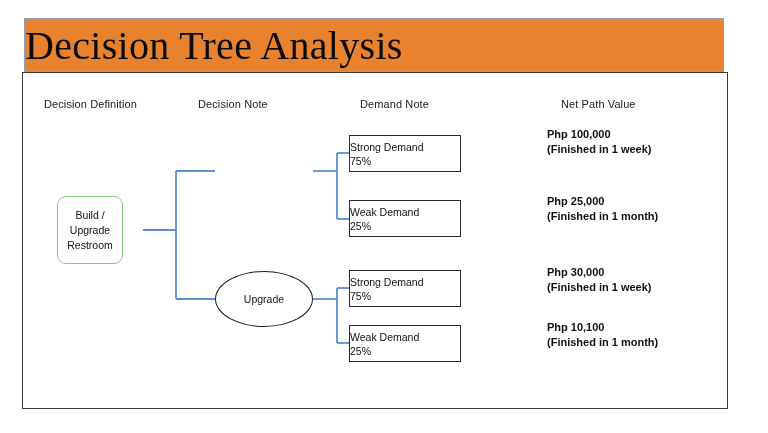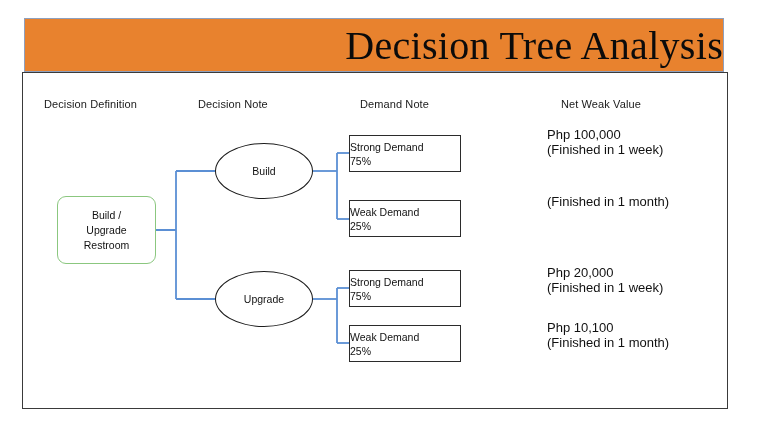--- a/index.html
+++ b/index.html
@@ -33,21 +33,21 @@
     background: #E8822E;
     border: 1px solid #8fa0bd;
     box-sizing: border-box;
   }
   #title-text {
     position: absolute;
     left: 0; top: 0;
     width: 100%;
     height: 54px;
     line-height: 54px;
-    text-align: right;
+    text-align: left;
     font-family: "Liberation Serif", serif;
     font-size: 40px;
     color: #0b0b0b;
     letter-spacing: 0.3px;
     white-space: nowrap;
     border-radius: 16px;
   }
 
   
   #content-panel {
@@ -81,21 +81,21 @@
     width: 768px;
     height: 433px;
     pointer-events: none;
   }
 
   
   #root-node {
     position: absolute;
     left: 57px;
     top: 196px;
-    width: 99px;
+    width: 66px;
     height: 68px;
     border: 1.6px solid #8BC77F;
     border-radius: 9px;
     background: #ffffff;
     box-sizing: border-box;
     display: flex;
     align-items: center;
     justify-content: center;
   }
   #root-node .node-label {
@@ -155,45 +155,46 @@
   #chance-box-3 { top: 325px; }
 
   
   .value-block {
     position: absolute;
     left: 547px;
     width: 170px;
   }
   .value-block .value-amount,
   .value-block .value-note {
-    font-size: 13px;
+    font-size: 11px;
     line-height: 15px;
     color: #111111;
     white-space: nowrap;
+    font-weight: bold;
   }
   #value-block-0 { top: 127px; }
   #value-block-1 { top: 194px; }
   #value-block-2 { top: 265px; }
   #value-block-3 { top: 320px; }
 </style>
 </head>
 <body>
 
 <div id="slide">
 
   <div id="title-banner">
     <div id="title-text">Decision Tree Analysis</div>
   </div>
 
   <div id="content-panel"></div>
 
   <div class="col-header" id="hdr-decision-definition">Decision Definition</div>
   <div class="col-header" id="hdr-decision-note">Decision Note</div>
   <div class="col-header" id="hdr-chance-note">Demand Note</div>
-  <div class="col-header" id="hdr-net-path-value">Net Weak Value</div>
+  <div class="col-header" id="hdr-net-path-value">Net Path Value</div>
 
   <svg id="connectors" viewBox="0 0 768 433">
     <g fill="none" stroke="#5B8FD4" stroke-width="1.8">
 
       <path d="M143,230 L176,230"></path>
 
       <path d="M176,171 L176,299"></path>
       <path d="M176,171 L215,171"></path>
       <path d="M176,299 L215,299"></path>
 
@@ -208,23 +209,20 @@
       <path d="M337,343 L349,343"></path>
     </g>
   </svg>
 
   <div id="root-node">
     <span class="node-label">Build /
 Upgrade
 Restroom</span>
   </div>
 
-  <div class="ellipse-node" id="ellipse-build">
-    <span class="node-label">Build</span>
-  </div>
   <div class="ellipse-node" id="ellipse-upgrade">
     <span class="node-label">Upgrade</span>
   </div>
 
   <div class="chance-box" id="chance-box-0">
     <span class="box-line">Strong Demand</span>
     <span class="box-line">75%</span>
   </div>
   <div class="chance-box" id="chance-box-1">
     <span class="box-line">Weak Demand</span>
@@ -237,24 +235,25 @@
   <div class="chance-box" id="chance-box-3">
     <span class="box-line">Weak Demand</span>
     <span class="box-line">25%</span>
   </div>
 
   <div class="value-block" id="value-block-0">
     <div class="value-amount">Php 100,000</div>
     <div class="value-note">(Finished in 1 week)</div>
   </div>
   <div class="value-block" id="value-block-1">
+    <div class="value-amount">Php 25,000</div>
     <div class="value-note">(Finished in 1 month)</div>
   </div>
   <div class="value-block" id="value-block-2">
-    <div class="value-amount">Php 20,000</div>
+    <div class="value-amount">Php 30,000</div>
     <div class="value-note">(Finished in 1 week)</div>
   </div>
   <div class="value-block" id="value-block-3">
     <div class="value-amount">Php 10,100</div>
     <div class="value-note">(Finished in 1 month)</div>
   </div>
 
 </div>
 
 </body></html>

